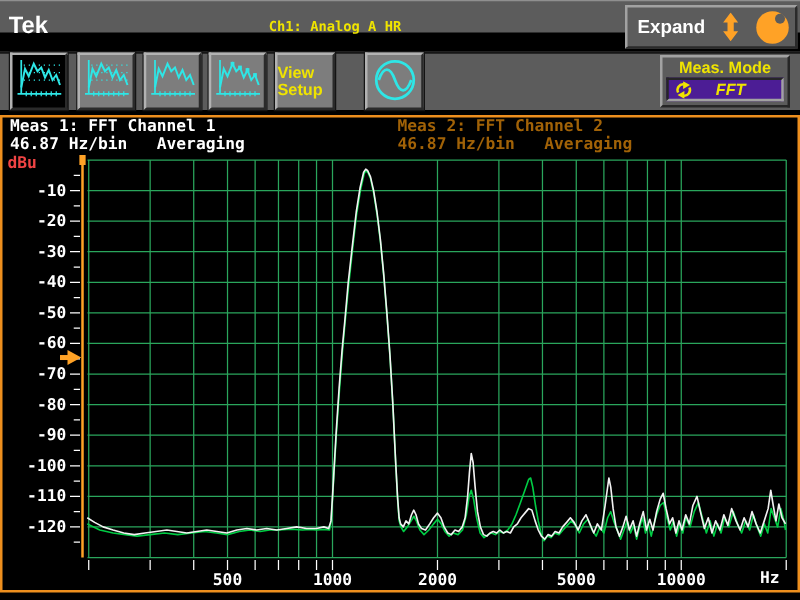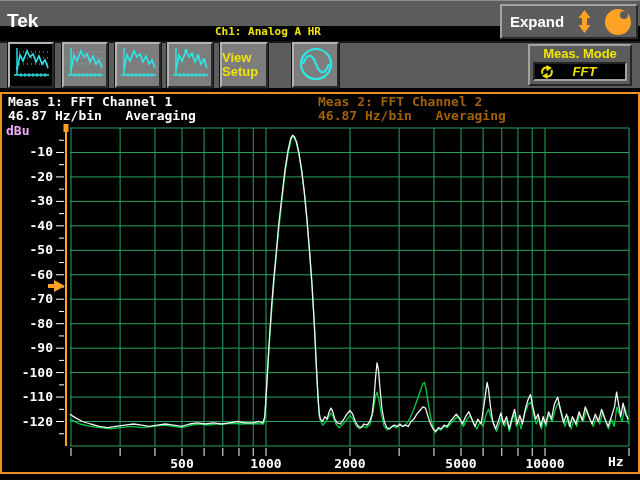--- a/index.html
+++ b/index.html
@@ -6,21 +6,21 @@
   html,body { width:640px; height:480px; background:#000; overflow:hidden;
               font-family:"DejaVu Sans Mono", monospace; }
   .topbar { position:absolute; left:0; top:0; width:640px; height:26px;
             background:#5c5c5c; border-top:1px solid #8f8f8f; }
   .brand { position:absolute; left:7px; top:9px; color:#ffffff;
            font:bold 19px "Liberation Sans", sans-serif; }
   .apptitle { position:absolute; left:36px; top:12px; color:#f0e400;
               font:bold 15px "Liberation Sans", sans-serif; letter-spacing:.5px; }
   .chlbl { position:absolute; left:215px; color:#f0e400;
            font:bold 11px "DejaVu Sans Mono", monospace; white-space:pre; }
-  .ch1 { top:24px; } .ch2 { top:20px; }
+  .ch1 { top:14px; } .ch2 { top:20px; }
   .expand { position:absolute; left:500px; top:3px; width:138px; height:35px;
             background:#5c5c5c; border:2px solid;
             border-color:#a2a2a2 #2a2a2a #2a2a2a #a2a2a2;
             display:flex; align-items:center; }
   .expand-label { color:#ffffff; font:bold 15px "Liberation Sans", sans-serif;
                   margin-left:8px; }
   .updown { margin-left:14px; }
   .knob { position:relative; width:26px; height:26px; border-radius:50%;
           background:#ffa226; margin-left:auto; margin-right:5px; }
   .knob::after { content:""; position:absolute; right:3px; top:2px; width:8px;
@@ -35,33 +35,33 @@
   .b1{left:8px} .b2{left:62px} .b3{left:115px} .b4{left:167px}
   .bview{left:220px; width:48px; flex-direction:column;}
   .bsine{left:292px; width:47px;}
   .vslbl { color:#f0e400; font:bold 13px "Liberation Sans", sans-serif;
            line-height:14px; }
   .measmode { position:absolute; left:528px; top:44px; width:104px; height:42px;
               background:#5c5c5c; border:2px solid;
               border-color:#a2a2a2 #262626 #262626 #a2a2a2; }
   .mmlabel { color:#f0e400; font:bold 13px "Liberation Sans", sans-serif;
              text-align:center; line-height:16px; }
-  .mminner { margin:0 3px; height:19px; background:#000000; border:2px solid;
+  .mminner { margin:0 3px; height:19px; background:#4c1d95; border:2px solid;
              border-color:#262626 #a2a2a2 #a2a2a2 #262626; display:flex;
              align-items:center; }
   .mmvalue { flex:1; text-align:center; color:#f0e400;
              font:bold italic 13px "Liberation Sans", sans-serif;
              padding-right:10px; }
   .display { position:absolute; left:0; top:92px; width:640px; height:382px;
              background:#000; border:2px solid #ee8f1e; }
   .meastxt { position:absolute; color:#fff; white-space:pre;
              font:bold 13px "DejaVu Sans Mono", monospace; line-height:14px; }
   .m1 { left:8px; top:95px; }
   .m2 { left:318px; top:95px; color:#a16207; }
-  .dbu { position:absolute; left:6px; top:123px; color:#f0abfc;
+  .dbu { position:absolute; left:6px; top:123px; color:#ef4444;
          font:bold 13px "DejaVu Sans Mono", monospace; }
   #chart { position:absolute; left:2px; top:94px; }
   svg text { font-family:"DejaVu Sans Mono", monospace; font-weight:bold; }
 </style>
 </head>
 <body>
 
 <div class="topbar">
   <span class="brand">Tek</span>
   <div class="chlbl ch1">Ch1: Analog A HR</div>

